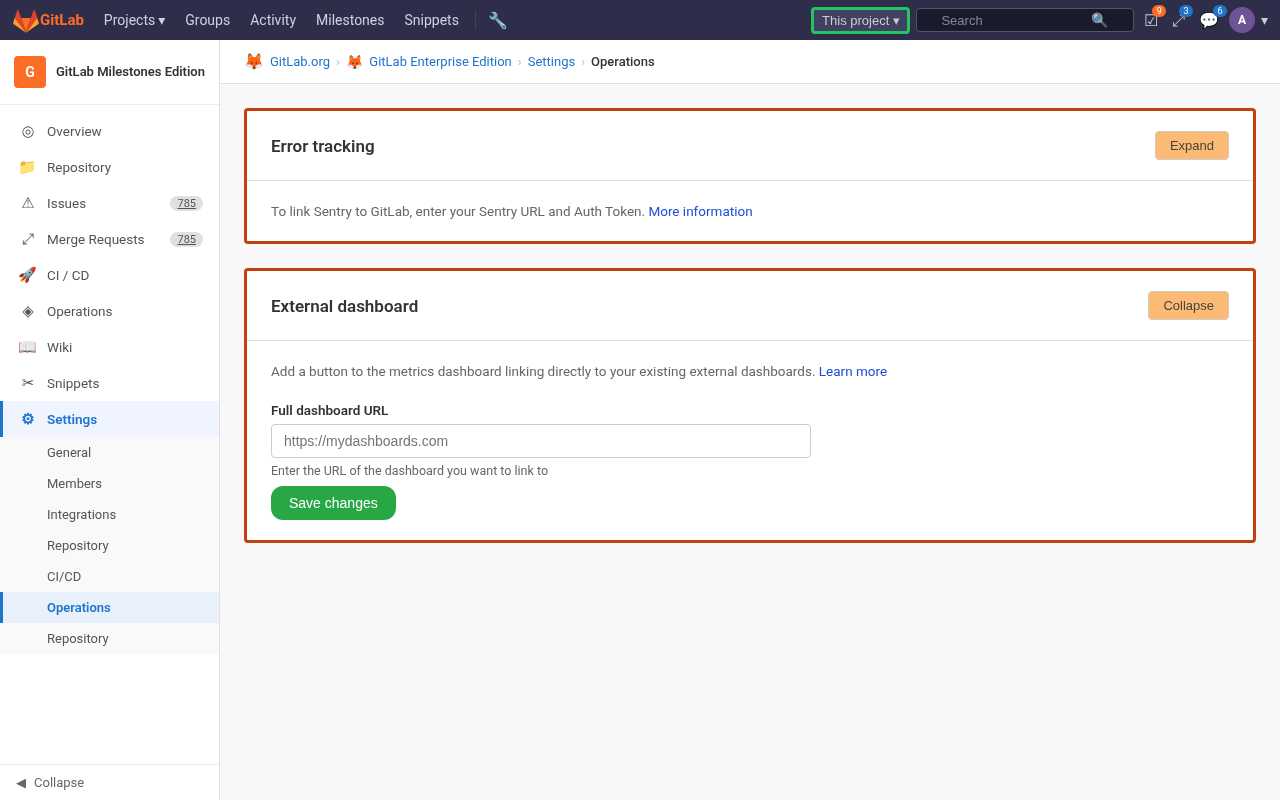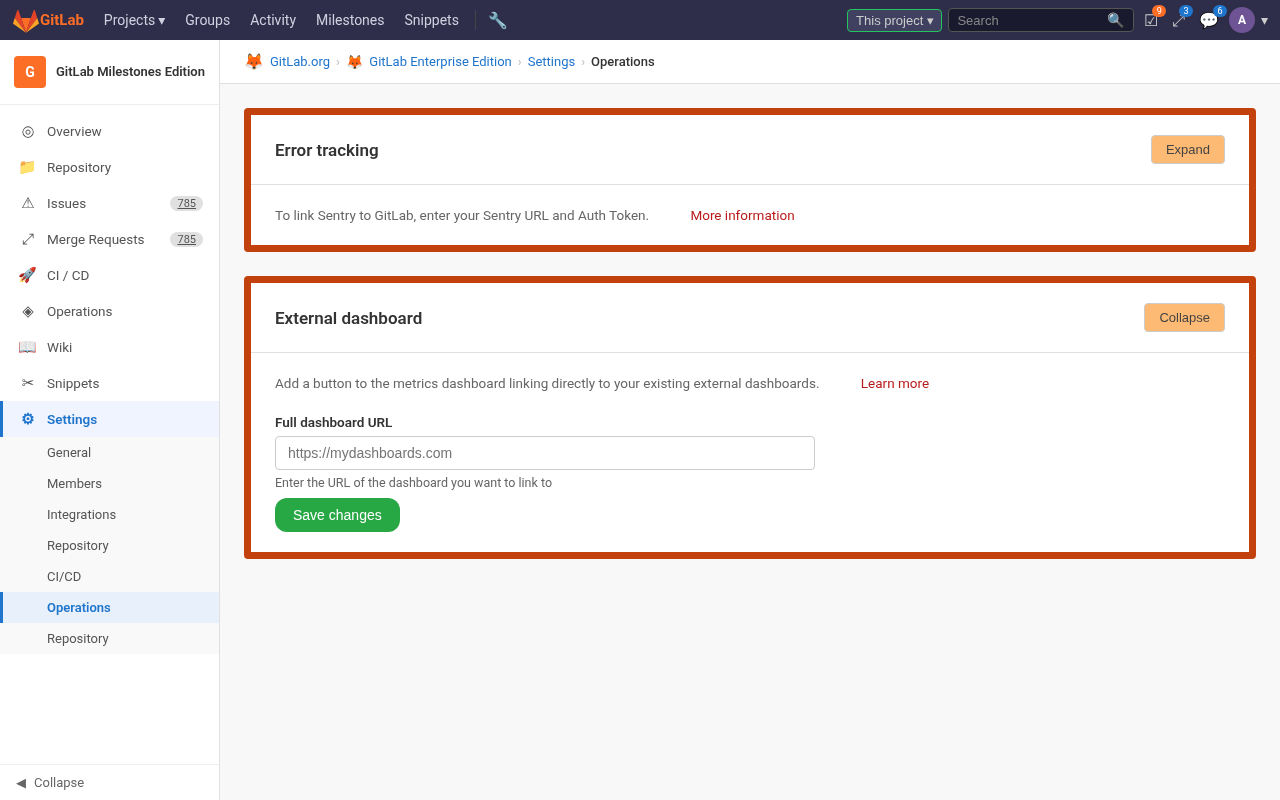--- a/index.html
+++ b/index.html
@@ -29,27 +29,27 @@
       color: #d0d0e0;
       padding: 4px 8px;
       border-radius: 3px;
       cursor: pointer;
       font-size: 14px;
       display: flex; align-items: center; gap: 3px;
       white-space: nowrap;
     }
     .topnav-divider { width: 1px; height: 20px; background: #444; margin: 0 4px; }
     .topnav-right { margin-left: auto; display: flex; align-items: center; gap: 6px; }
-    .topnav-search-wrap { display: flex; align-items: center; background: #1a1a2e; border: 1px solid #555; border-radius: 4px; padding: 3px 8px; }
+    .topnav-search-wrap { display: flex; align-items: center; background: #1a1a2e; border: 1px solid #555; border-radius: 4px; padding: 3px 24px; }
     .topnav-search-wrap input { background: transparent; border: none; outline: none; color: #ccc; width: 150px; font-size: 13px; }
     .topnav-search-wrap input::placeholder { color: #888; }
     .topnav-btn {
       background: #404060;
       color: #ccc;
-      border: 1px solid #22c55e;
+      border: 3px solid #22c55e;
       border-radius: 4px;
       padding: 3px 8px;
       font-size: 13px;
       cursor: pointer;
       white-space: nowrap;
     }
     .topnav-icon-btn {
       display: flex; align-items: center; justify-content: center;
       color: #ccc;
       cursor: pointer;
@@ -142,33 +142,33 @@
       font-size: 13px; color: #555;
     }
     .breadcrumb a { color: #1f75cb; text-decoration: none; cursor: pointer; }
     .breadcrumb-sep { color: #bbb; }
     .breadcrumb-current { color: #333; font-weight: 500; }
     .content { padding: 24px; }
 
     
     .section-card {
       background: #fff;
-      border: 7px solid #c2410c;
+      border: 3px solid #c2410c;
       border-radius: 4px;
       margin-bottom: 24px;
     }
     .section-header {
       display: flex; align-items: center; justify-content: space-between;
       padding: 20px 24px;
       border-bottom: 1px solid #e0e0e0;
     }
     .section-title { font-size: 17px; font-weight: 600; color: #333; }
     .section-body { padding: 20px 24px; }
     .section-desc { color: #666; font-size: 13.5px; margin-bottom: 0; line-height: 1.5; }
-    .section-desc a { color: #b91c1c; text-decoration: none; cursor: pointer; margin-left: 38px; }
+    .section-desc a { color: #1d4ed8; text-decoration: none; cursor: pointer; }
 
     .outline-btn {
       border: 1px solid #ccc;
       background: #fdba74;
       color: #444;
       padding: 6px 14px;
       border-radius: 4px;
       cursor: pointer;
       font-size: 13px;
     }

